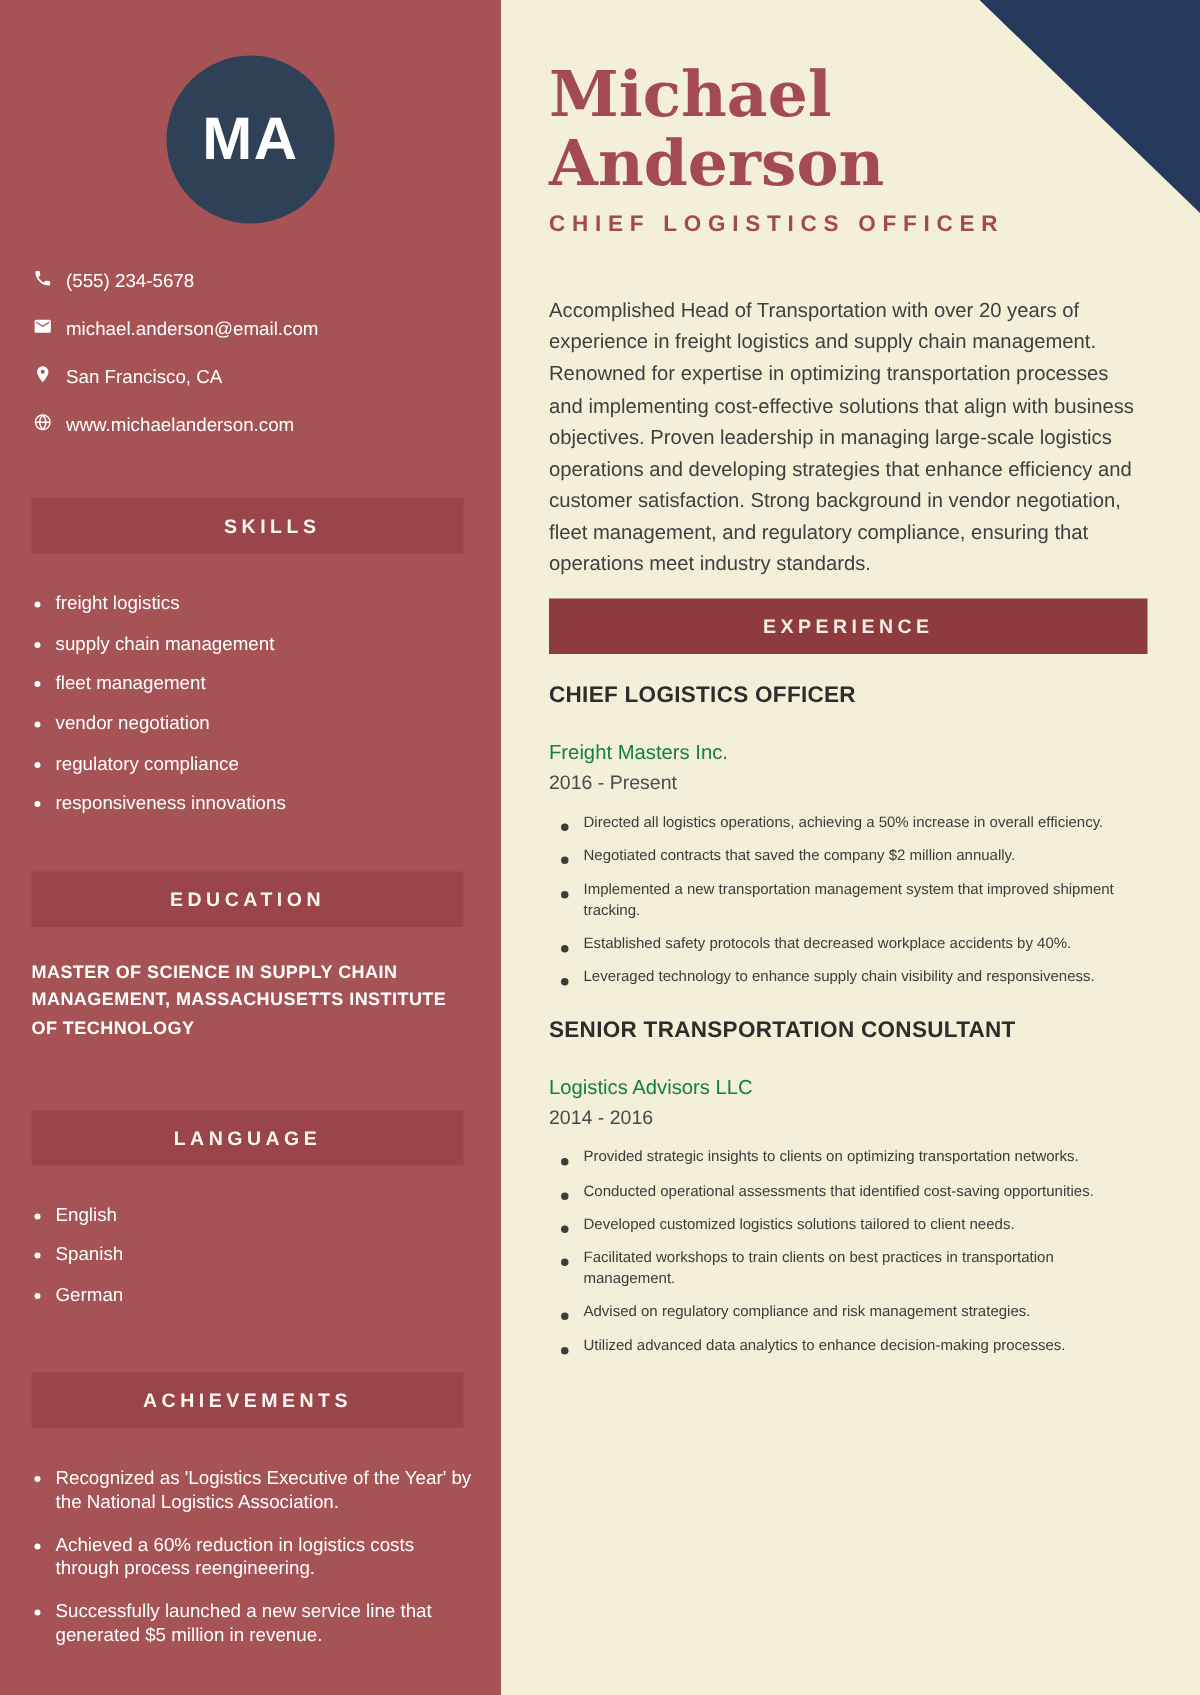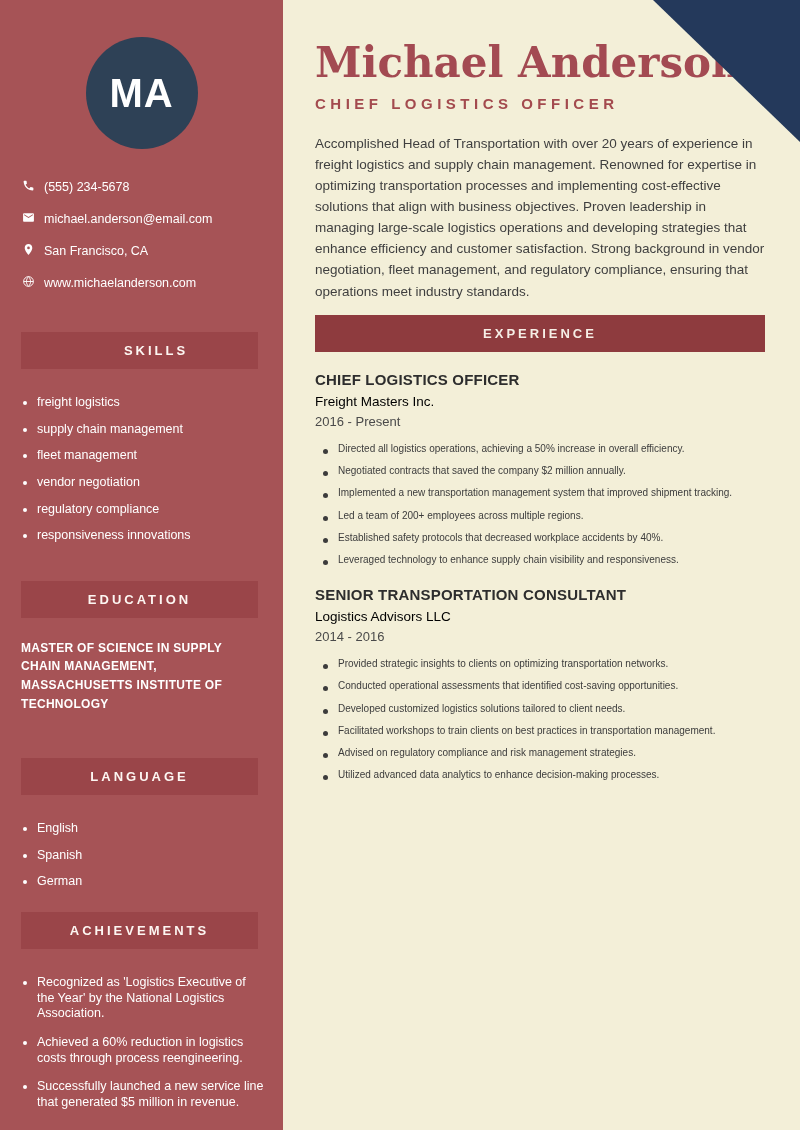--- a/index.html
+++ b/index.html
@@ -5,21 +5,21 @@
   html,body{margin:0;padding:0;}
   body{
     width:800px;height:1130px;
     font-family:"Liberation Sans", sans-serif;
     display:flex;
     background:#f3efd8;
     overflow:hidden;
   }
   
   .sidebar{
-    width:283px;flex-shrink:0;box-sizing:border-box;
+    width:334px;flex-shrink:0;box-sizing:border-box;
     background:#a65356;color:#fff;
     padding-top:37px;
   }
   .avatar{
     width:112px;height:112px;border-radius:50%;
     background:#2e4156;margin:0 auto;
     display:flex;align-items:center;justify-content:center;
   }
   .avatar-initials{
     color:#fff;font-size:40px;font-weight:600;letter-spacing:1px;
@@ -31,21 +31,21 @@
   }
   .contact-row svg{width:13px;height:13px;flex-shrink:0;}
   .side-band{
     background:#9a4549;margin:0 25px 0 21px;height:37px;
     display:flex;align-items:center;justify-content:center;
     font-weight:bold;font-size:13px;letter-spacing:3px;color:#fdf6f2;
   }
   .band-skills{margin-top:40px;padding-left:33px;}
   .band-education{margin-top:37px;}
   .band-language{margin-top:45px;}
-  .band-achievements{margin-top:22px;}
+  .band-achievements{margin-top:44px;}
   .side-list{
     list-style:none;margin:26px 0 0 0;padding:0 18px 0 22px;
     font-size:12.5px;
   }
   .side-list li{
     position:relative;padding-left:15px;margin-bottom:11px;line-height:1.25;
   }
   .side-list .dot{
     position:absolute;left:1px;top:6px;width:4px;height:4px;border-radius:50%;
     background:#fff;display:inline-block;
@@ -69,30 +69,30 @@
   }
   .name{
     margin:0;font-family:"DejaVu Serif", serif;
     font-size:42px;font-weight:bold;color:#a34a52;line-height:1.1;
   }
   .role{
     margin-top:9px;font-size:15px;font-weight:bold;
     letter-spacing:4.5px;color:#a34a4e;
   }
   .summary{
-    margin-top:21px;font-size:13.5px;line-height:1.56;color:#3f3f3f;
+    margin-top:38px;font-size:13.5px;line-height:1.56;color:#3f3f3f;
   }
   .exp-band{
     height:37px;background:#8e3b3e;
     display:flex;align-items:center;justify-content:center;
     color:#f6eee6;font-weight:bold;font-size:13px;letter-spacing:3px;
   }
   .job{margin-top:19px;}
   .job-title{font-size:15px;font-weight:bold;color:#2d2d2d;letter-spacing:.2px;}
-  .job-company{font-size:13.5px;color:#000000;margin-top:6px;}
+  .job-company{font-size:13.5px;color:#15803d;margin-top:22px;}
   .job-dates{font-size:13px;color:#4a4a4a;margin-top:5px;}
   .job-bullets{
     list-style:none;margin:13px 5px 0 0;padding:0 0 0 6px;font-size:10px;
   }
   .job-bullets li{
     position:relative;padding-left:17px;margin-bottom:8px;line-height:1.42;color:#3c3c3c;
   }
   .job-bullets .dot{
     position:absolute;left:2px;top:7px;width:5px;height:5px;border-radius:50%;
     background:#3c3c3c;display:inline-block;
@@ -199,21 +199,20 @@
     <div class="job-company">Freight Masters Inc.</div>
     <div class="job-dates">2016 - Present</div>
     <ul class="job-bullets">
 
         <li><span class="dot"></span><span>Directed all logistics operations, achieving a 50% increase in overall efficiency.</span></li>
 
         <li><span class="dot"></span><span>Negotiated contracts that saved the company $2 million annually.</span></li>
 
         <li><span class="dot"></span><span>Implemented a new transportation management system that improved shipment tracking.</span></li>
 
-        <li><span class="dot"></span><span>Led a team of 200+ employees across multiple regions.</span></li>
 
         <li><span class="dot"></span><span>Established safety protocols that decreased workplace accidents by 40%.</span></li>
 
         <li><span class="dot"></span><span>Leveraged technology to enhance supply chain visibility and responsiveness.</span></li>
       </ul>
   </section>
 
   <section class="job">
     <div class="job-title">SENIOR TRANSPORTATION CONSULTANT</div>
     <div class="job-company">Logistics Advisors LLC</div>

